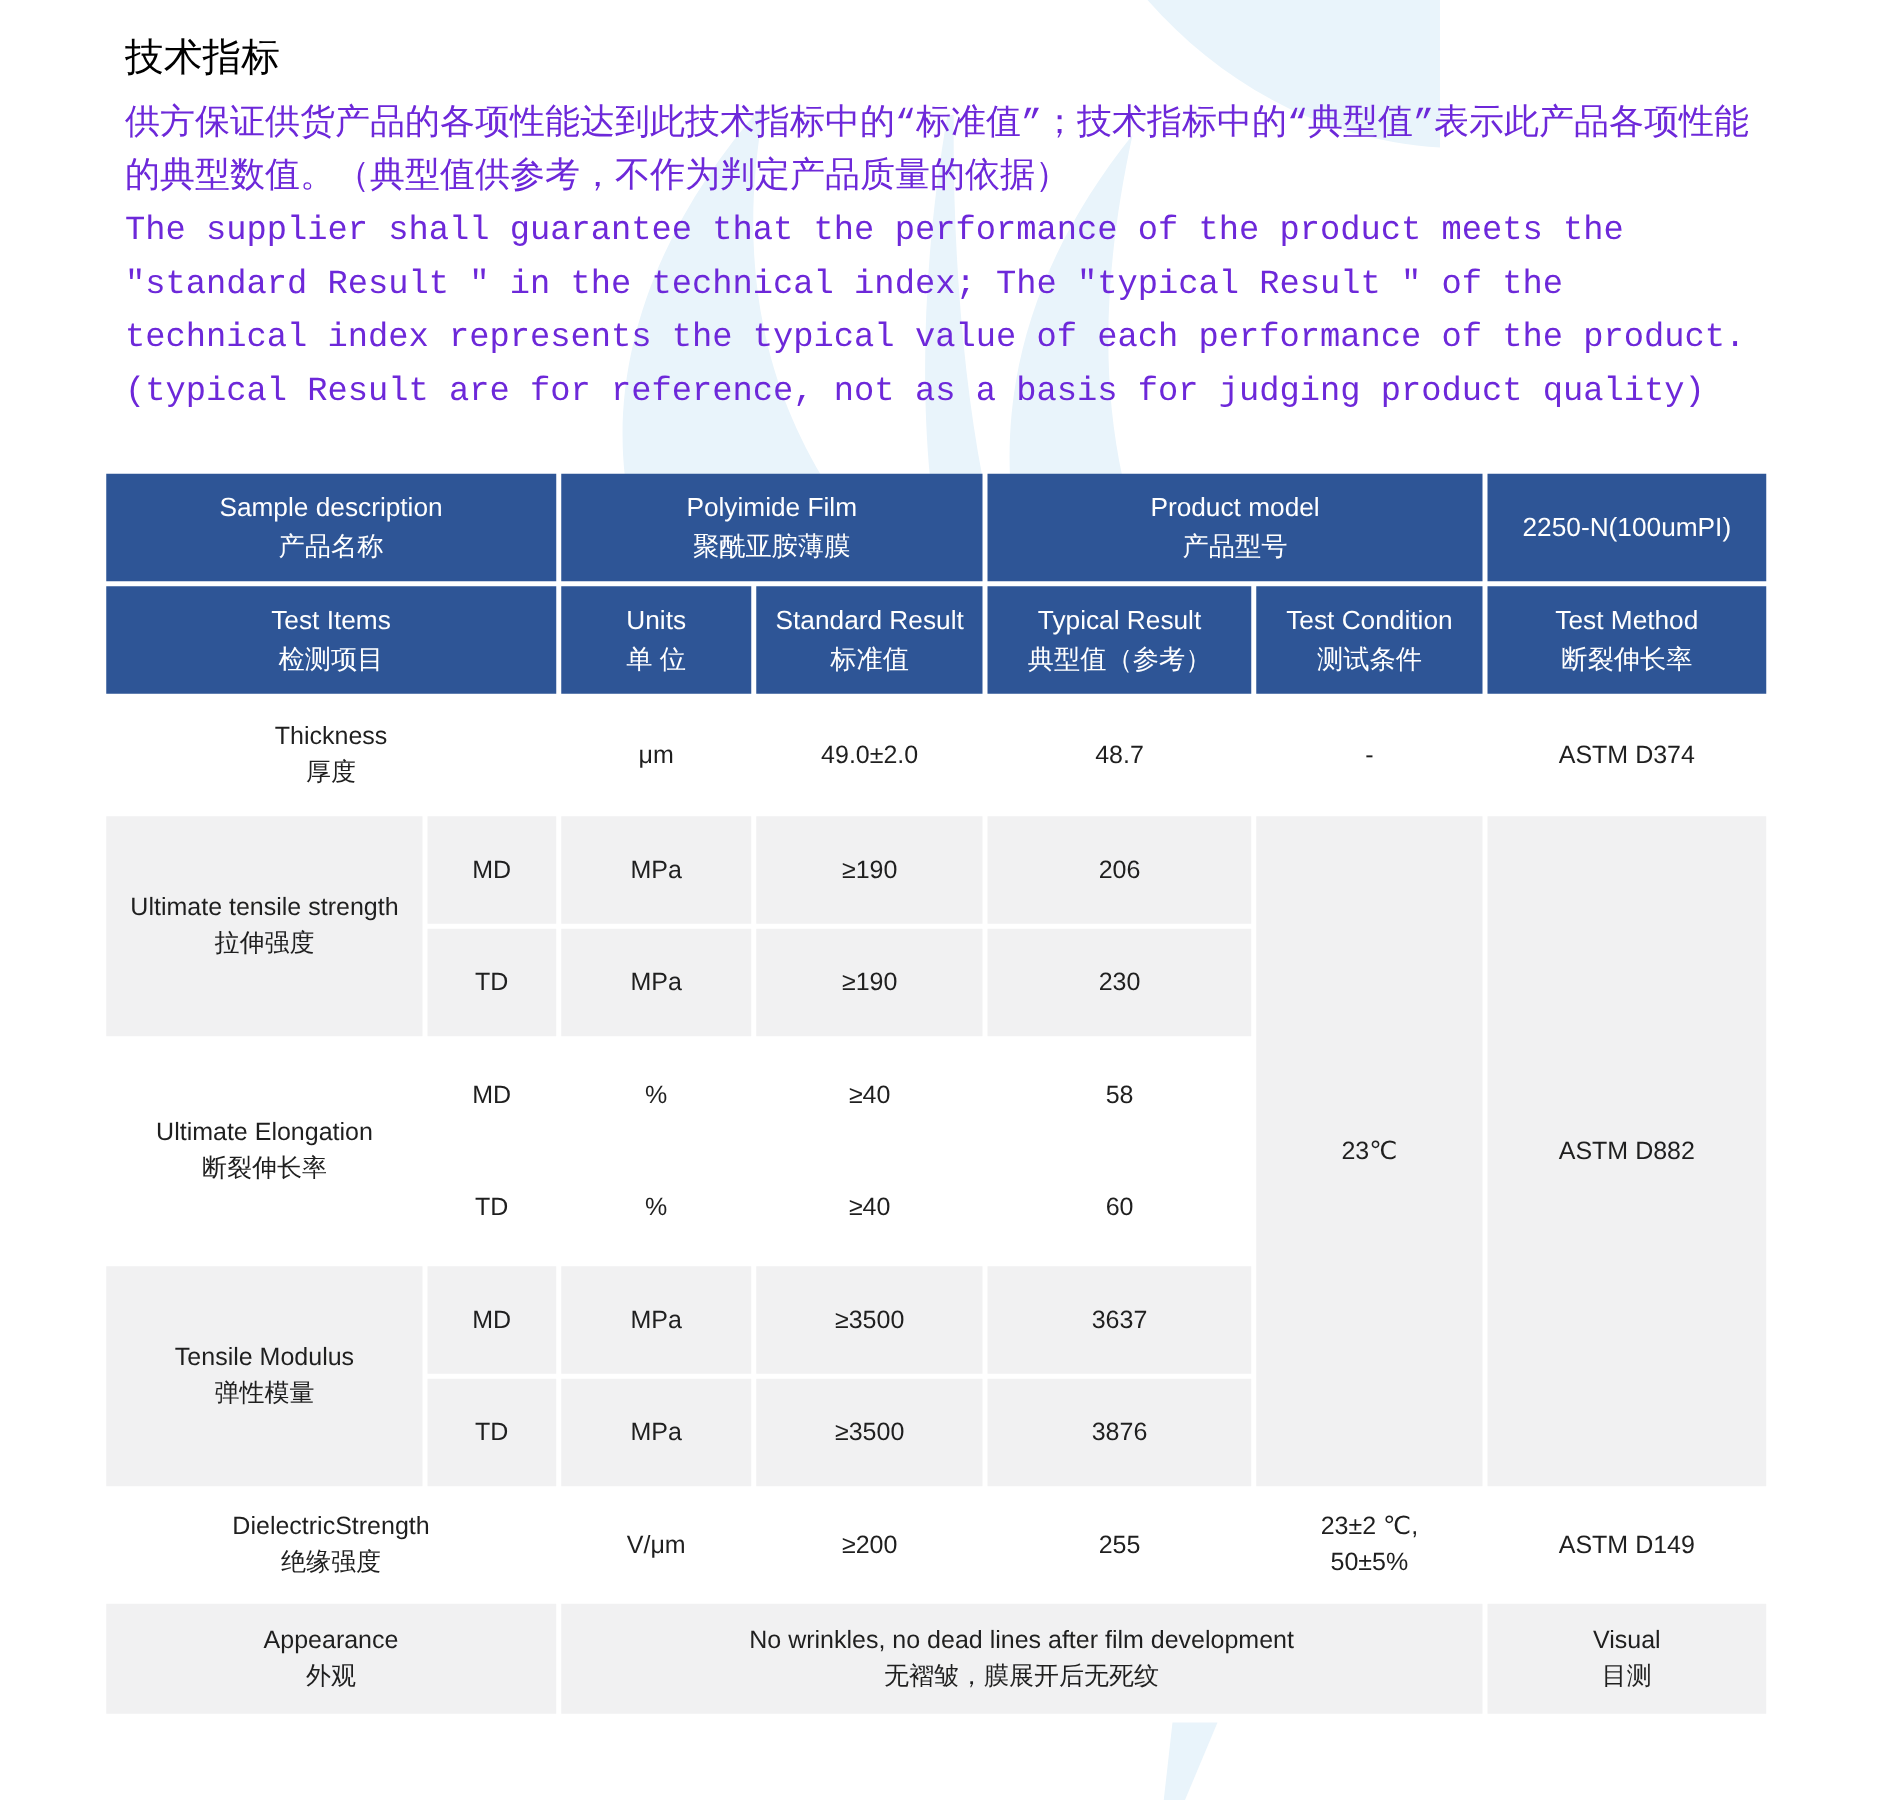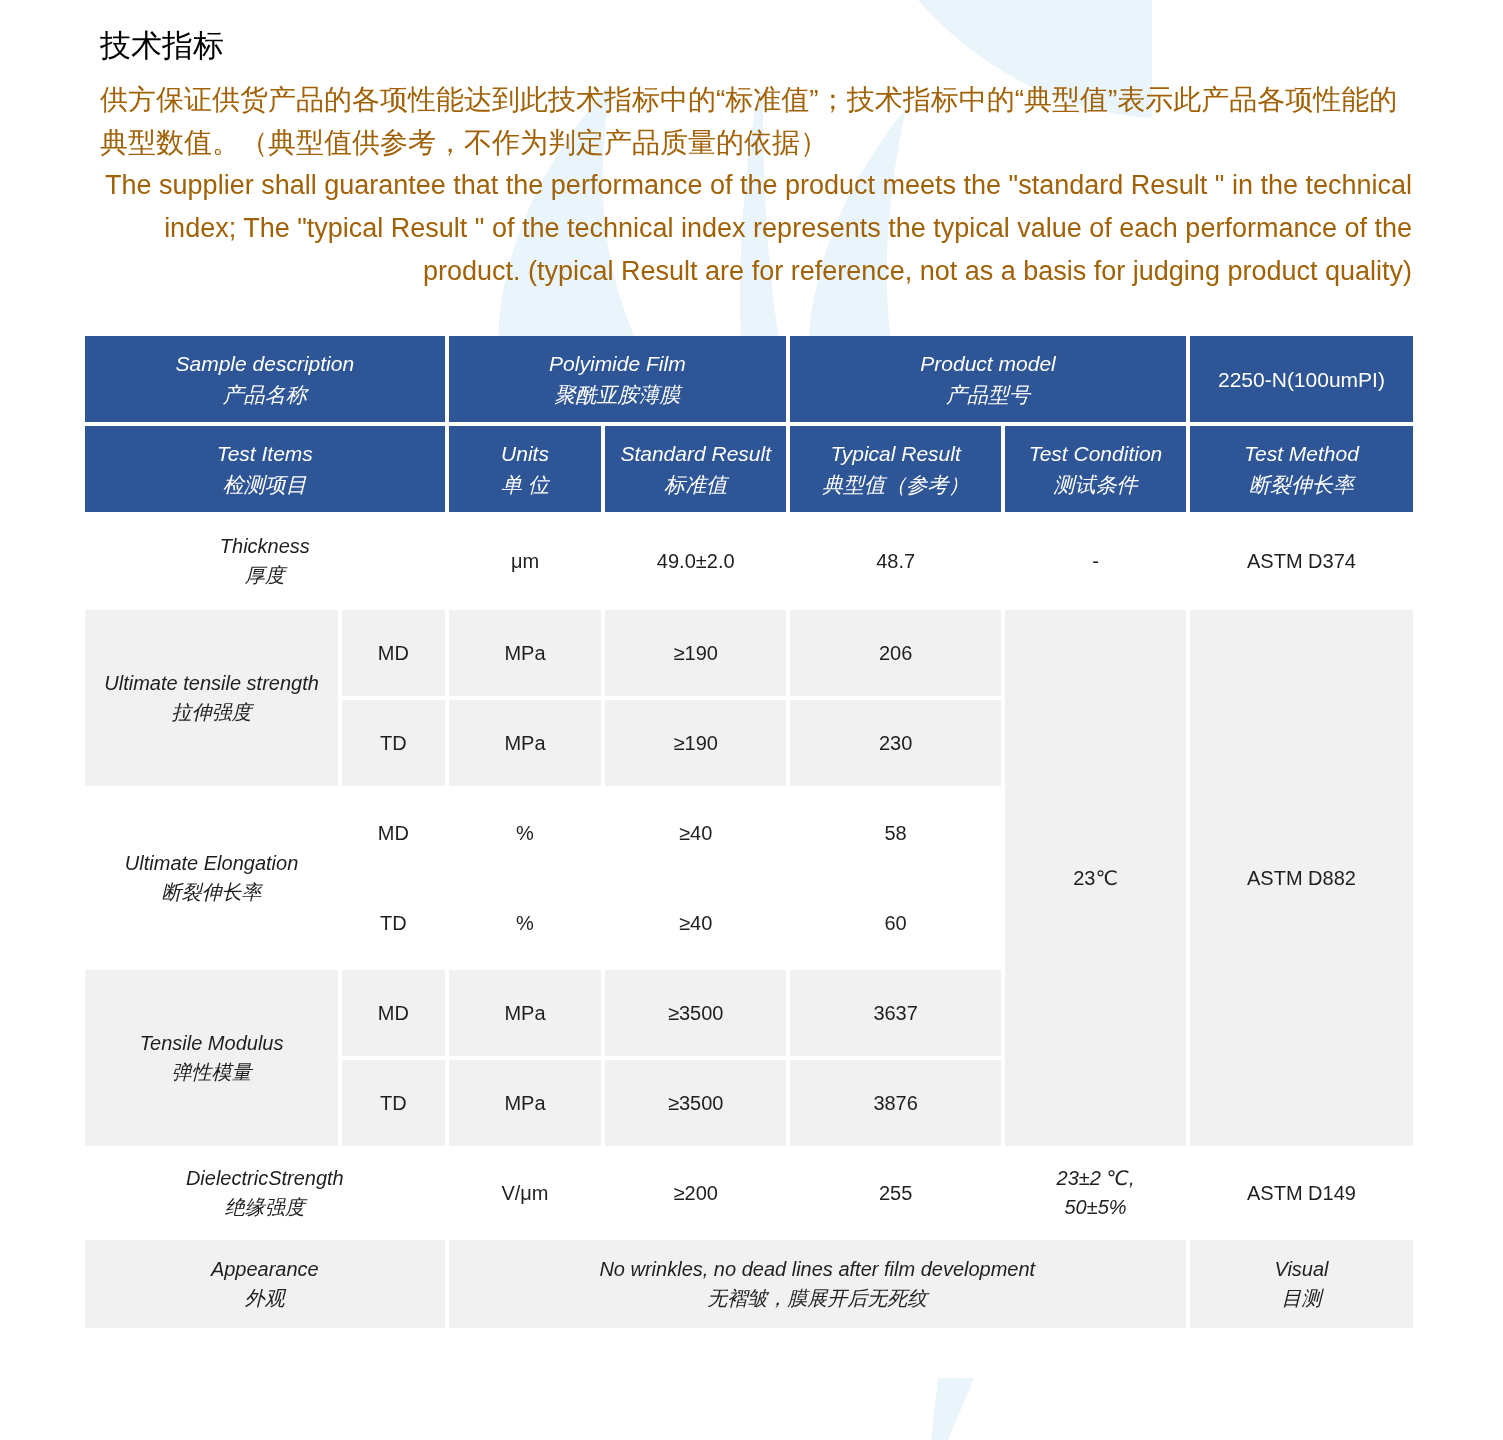--- a/index.html
+++ b/index.html
@@ -18,41 +18,41 @@
   .watermark{position:absolute;left:0;top:0;z-index:0;}
   .wm-shape{fill:var(--watermark-blue);}
   .content{position:relative;z-index:1;}
 
   .doc-title{
     margin:26px 0 12px 100px;
     font-size:31px;line-height:40px;font-weight:normal;color:#000;
   }
   .para{
     margin:0 90px 0 100px;width:1312px;
-    line-height:43px;color:#a16207;
+    line-height:43px;color:#6d28d9;font-family:Liberation Mono, monospace;
   }
   .para-cn{font-size:28px;}
-  .para-en{font-size:27px;text-align:right;}
+  .para-en{font-size:27px;}
 
   table.spec-table{
     margin:39px 0 0 81px;
     width:1336px;
     border-collapse:separate;border-spacing:4px;
     table-layout:fixed;
   }
   .spec-table td{
     padding:0 2px;text-align:center;vertical-align:middle;
     font-size:20px;line-height:29px;background:#ffffff;
   }
   .spec-table td.head{
     background:var(--header-blue);color:#ffffff;
     font-size:21px;line-height:31px;
   }
   .spec-table td.gray{background:var(--row-gray);}
-  .cell-line{display:block;font-style:italic;}
+  .cell-line{display:block;}
   tr.r-h1{height:86px;}
   tr.r-h2{height:86px;padding-left:39px;}
   tr.r-thick{height:90px;}
   tr.r-sub{height:86px;}
   tr.r-diel{height:86px;}
   tr.r-app{height:88px;padding-left:43px;}
 </style>
 </head>
 <body>
 

